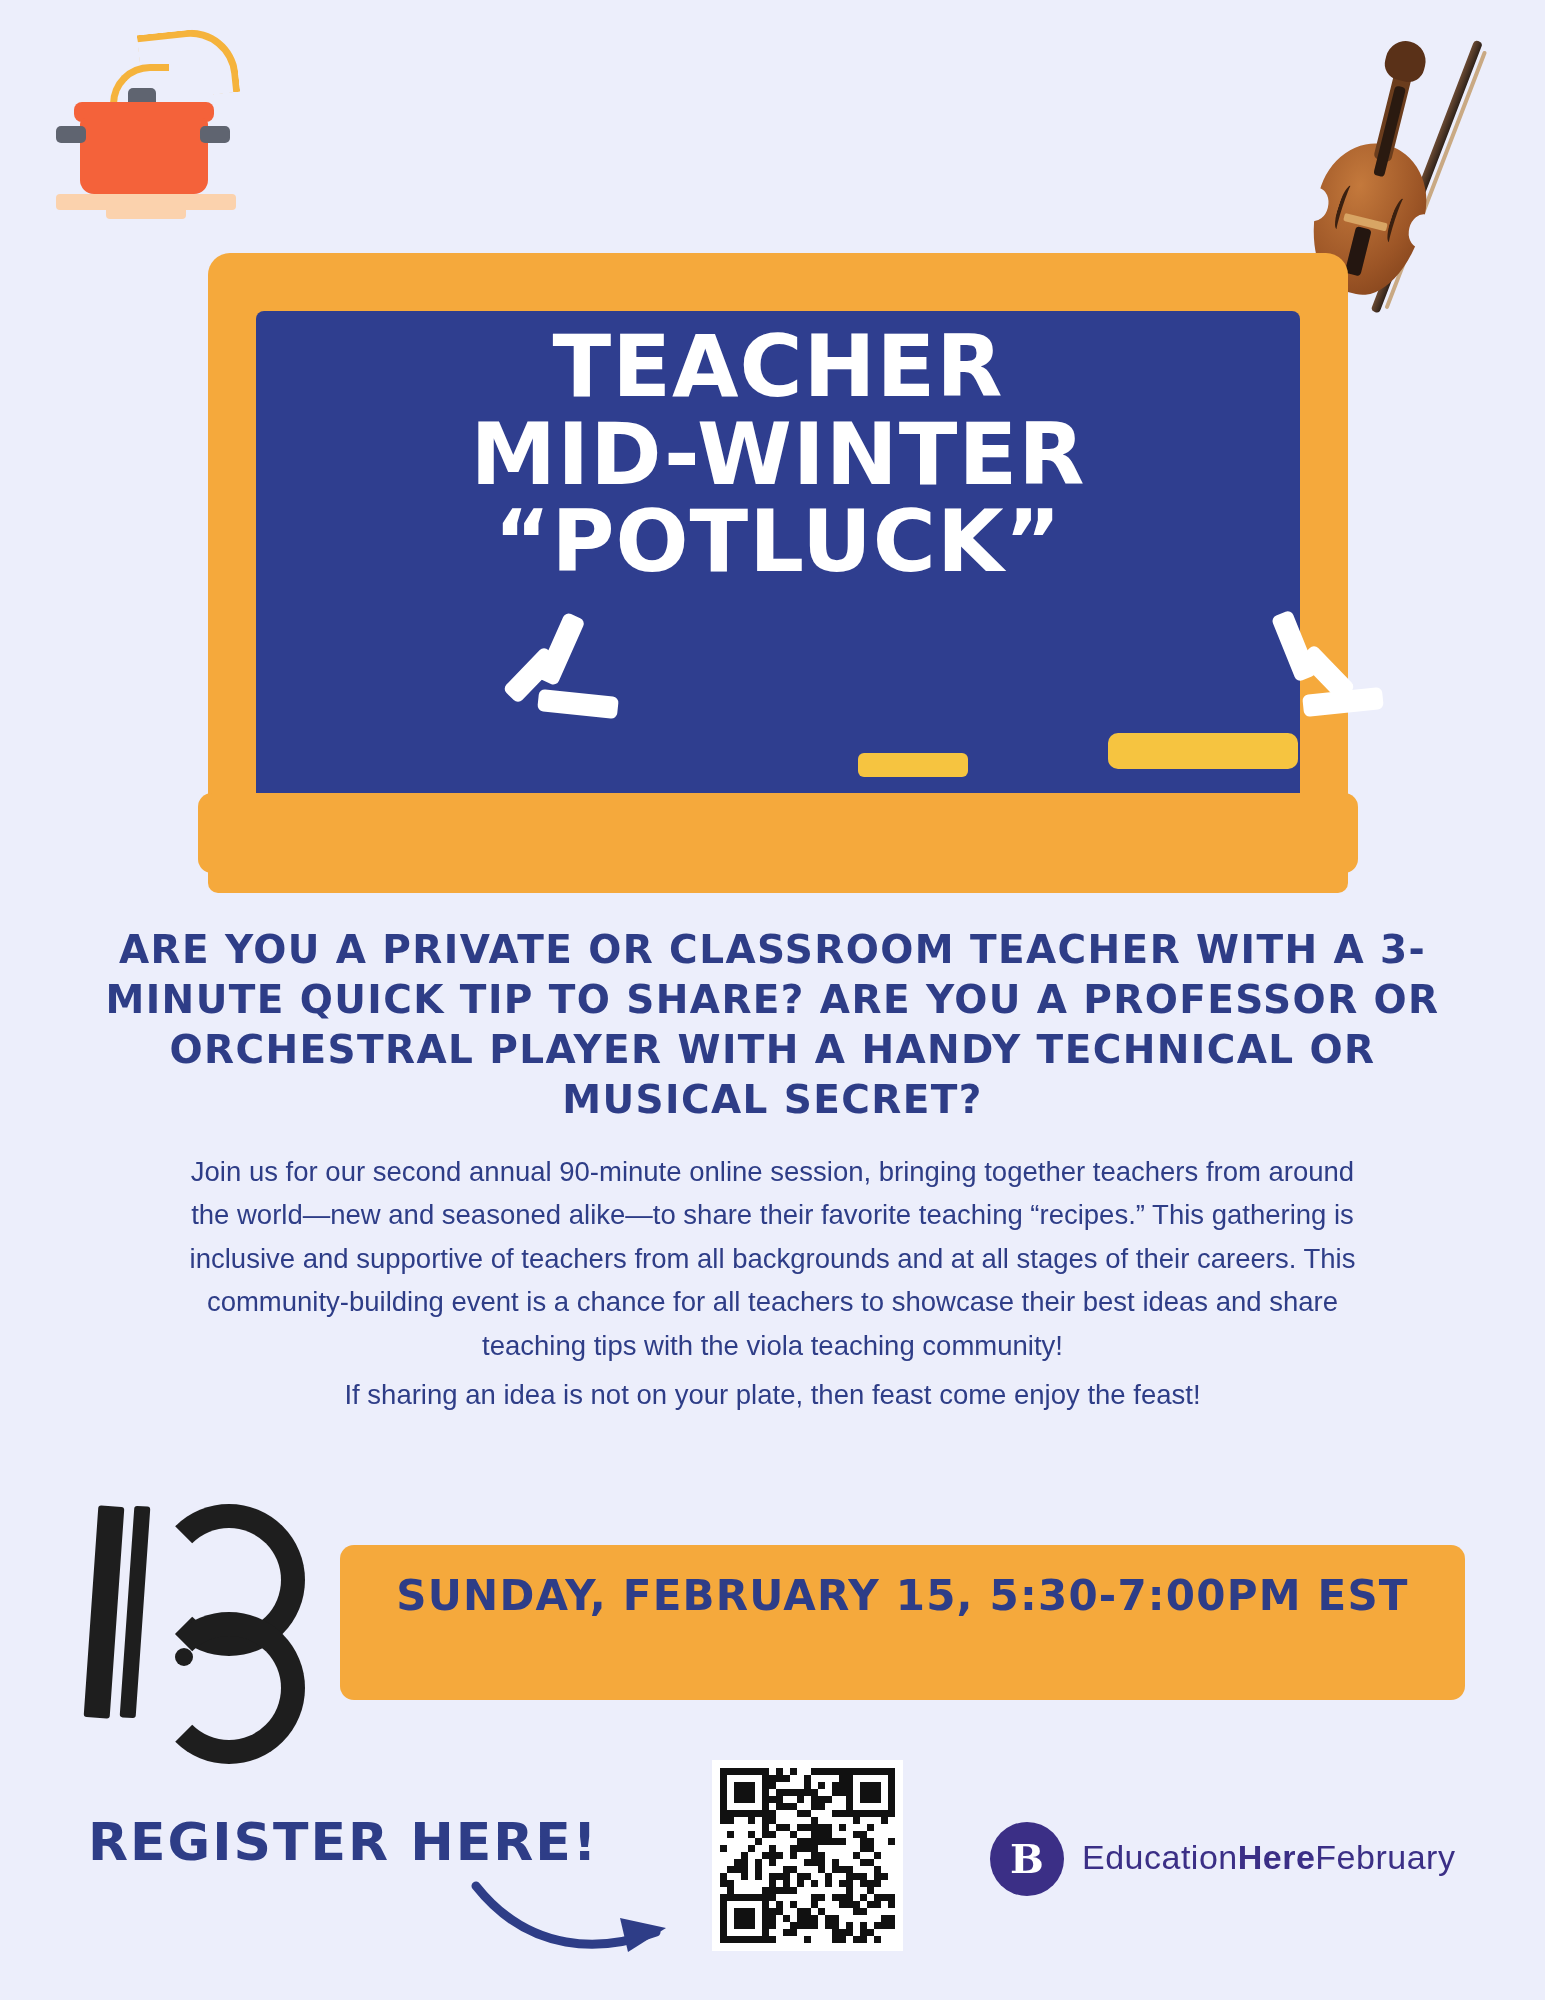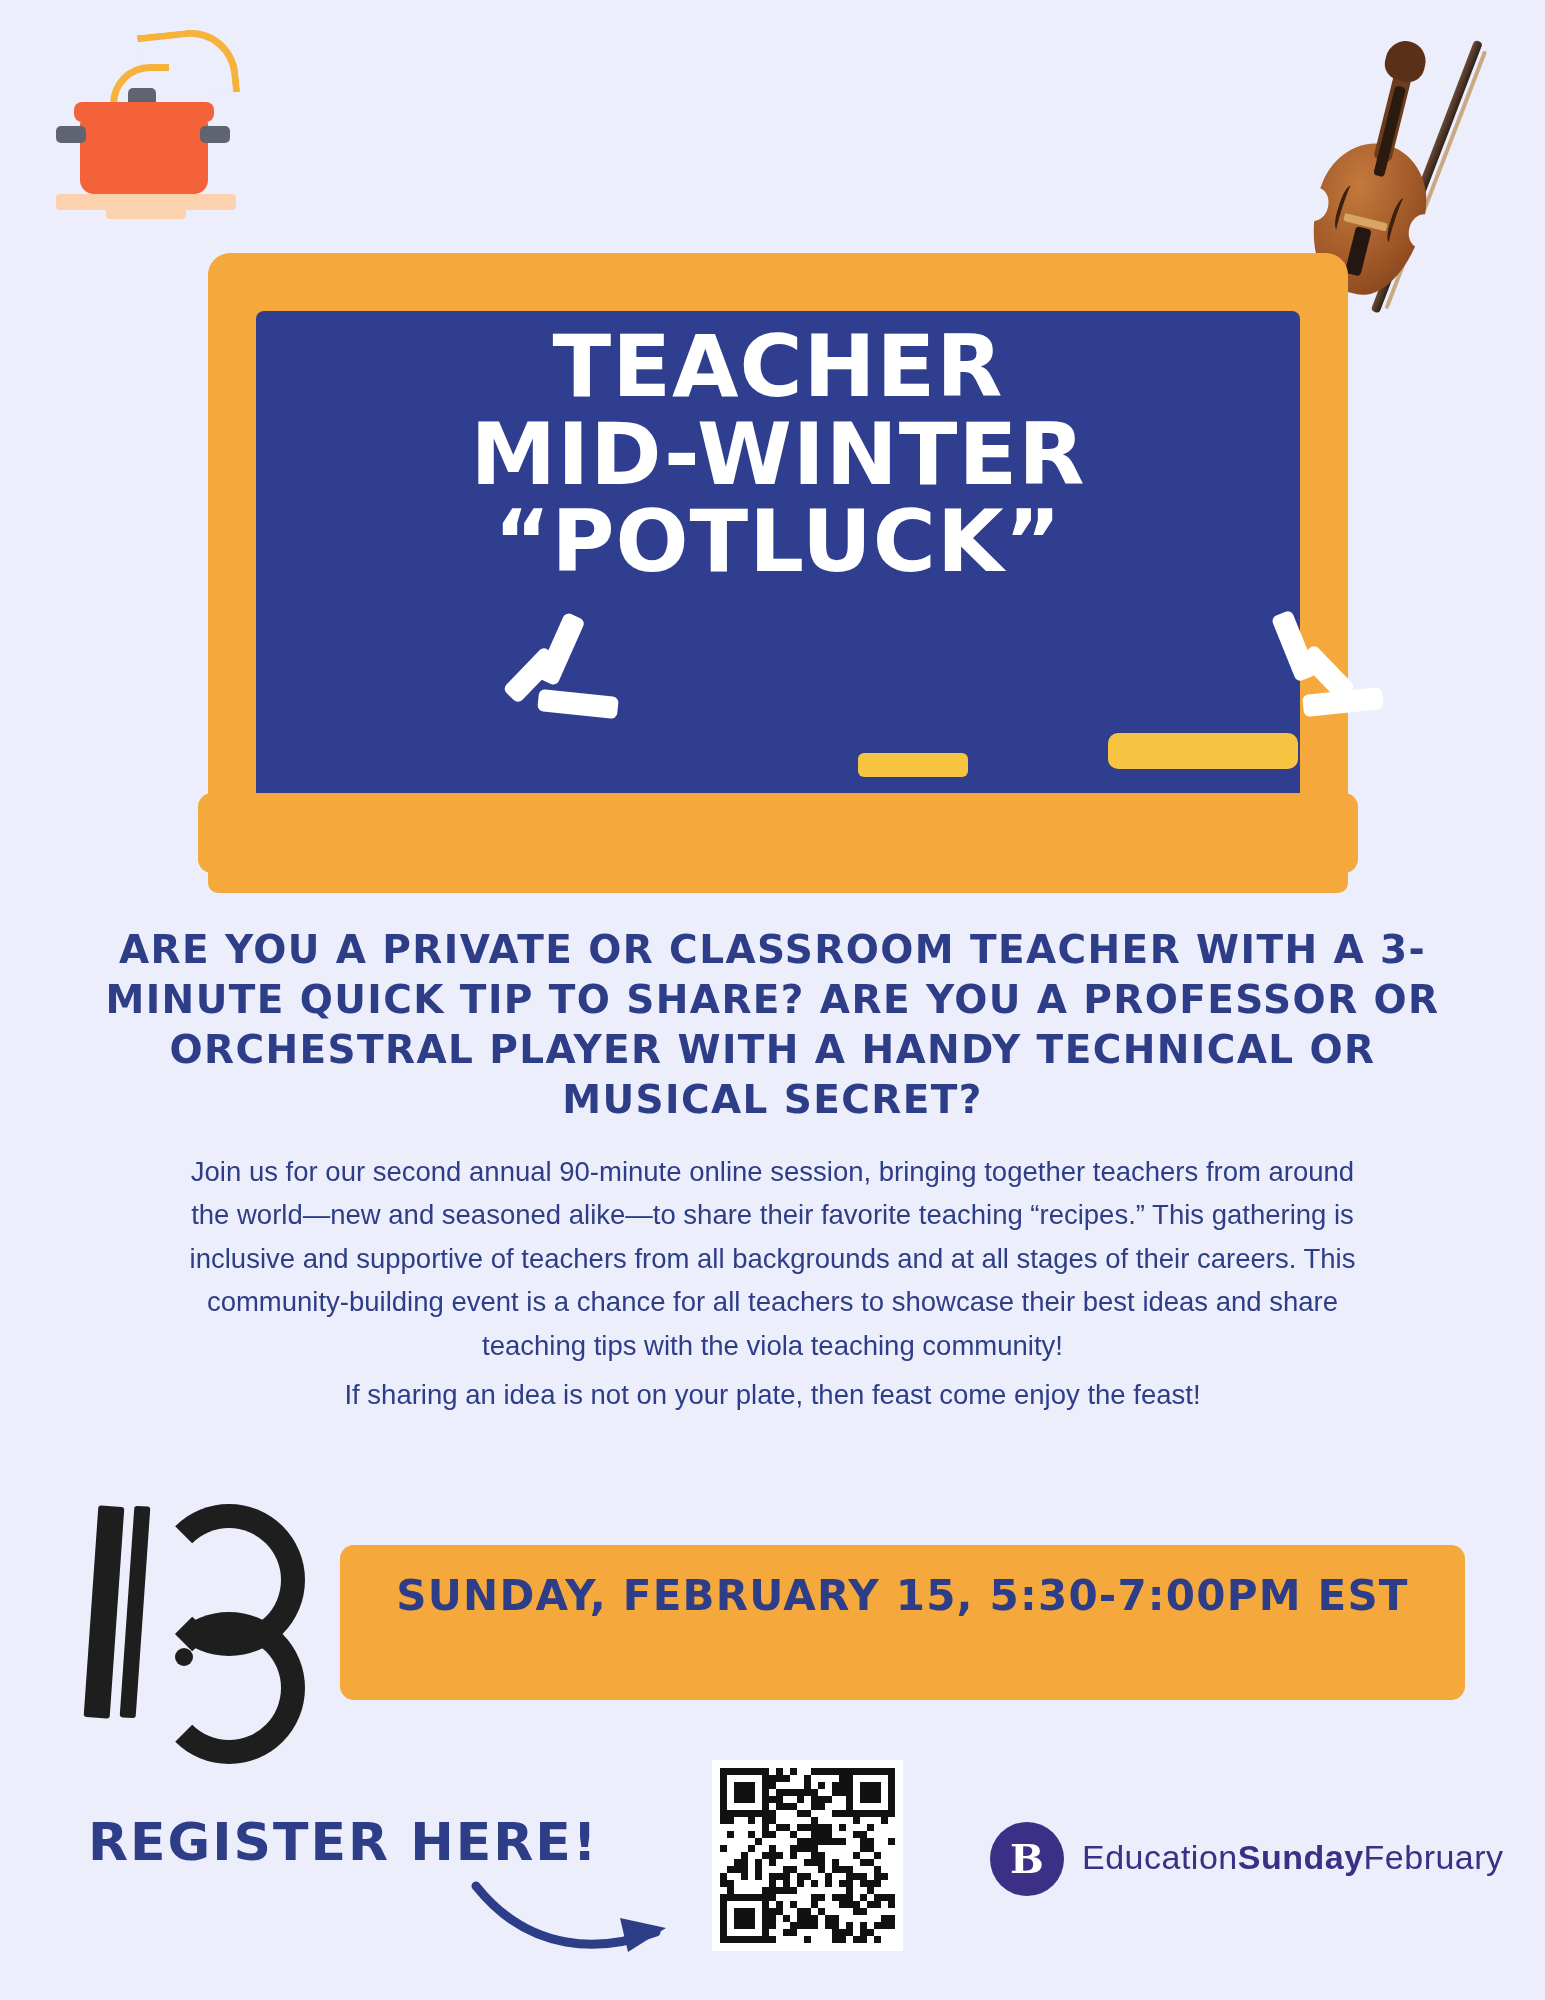--- a/index.html
+++ b/index.html
@@ -1185,14 +1185,14 @@
       <div class="qr-cell" style="background: rgb(17, 17, 17);"></div>
       <div class="qr-cell" style="background: rgb(255, 255, 255);"></div>
       <div class="qr-cell" style="background: rgb(255, 255, 255);"></div>
     </div>
 </div>
 
 <div class="avs-logo">
   <div class="avs-mark">
     <div class="avs-mark-inner">B</div>
   </div>
-  <div class="avs-name"><span>Education</span><b>Sunday</b><span>February</span></div>
+  <div class="avs-name"><span>Education</span><b>Here</b><span>February</span></div>
 </div>
 
 </body></html>

